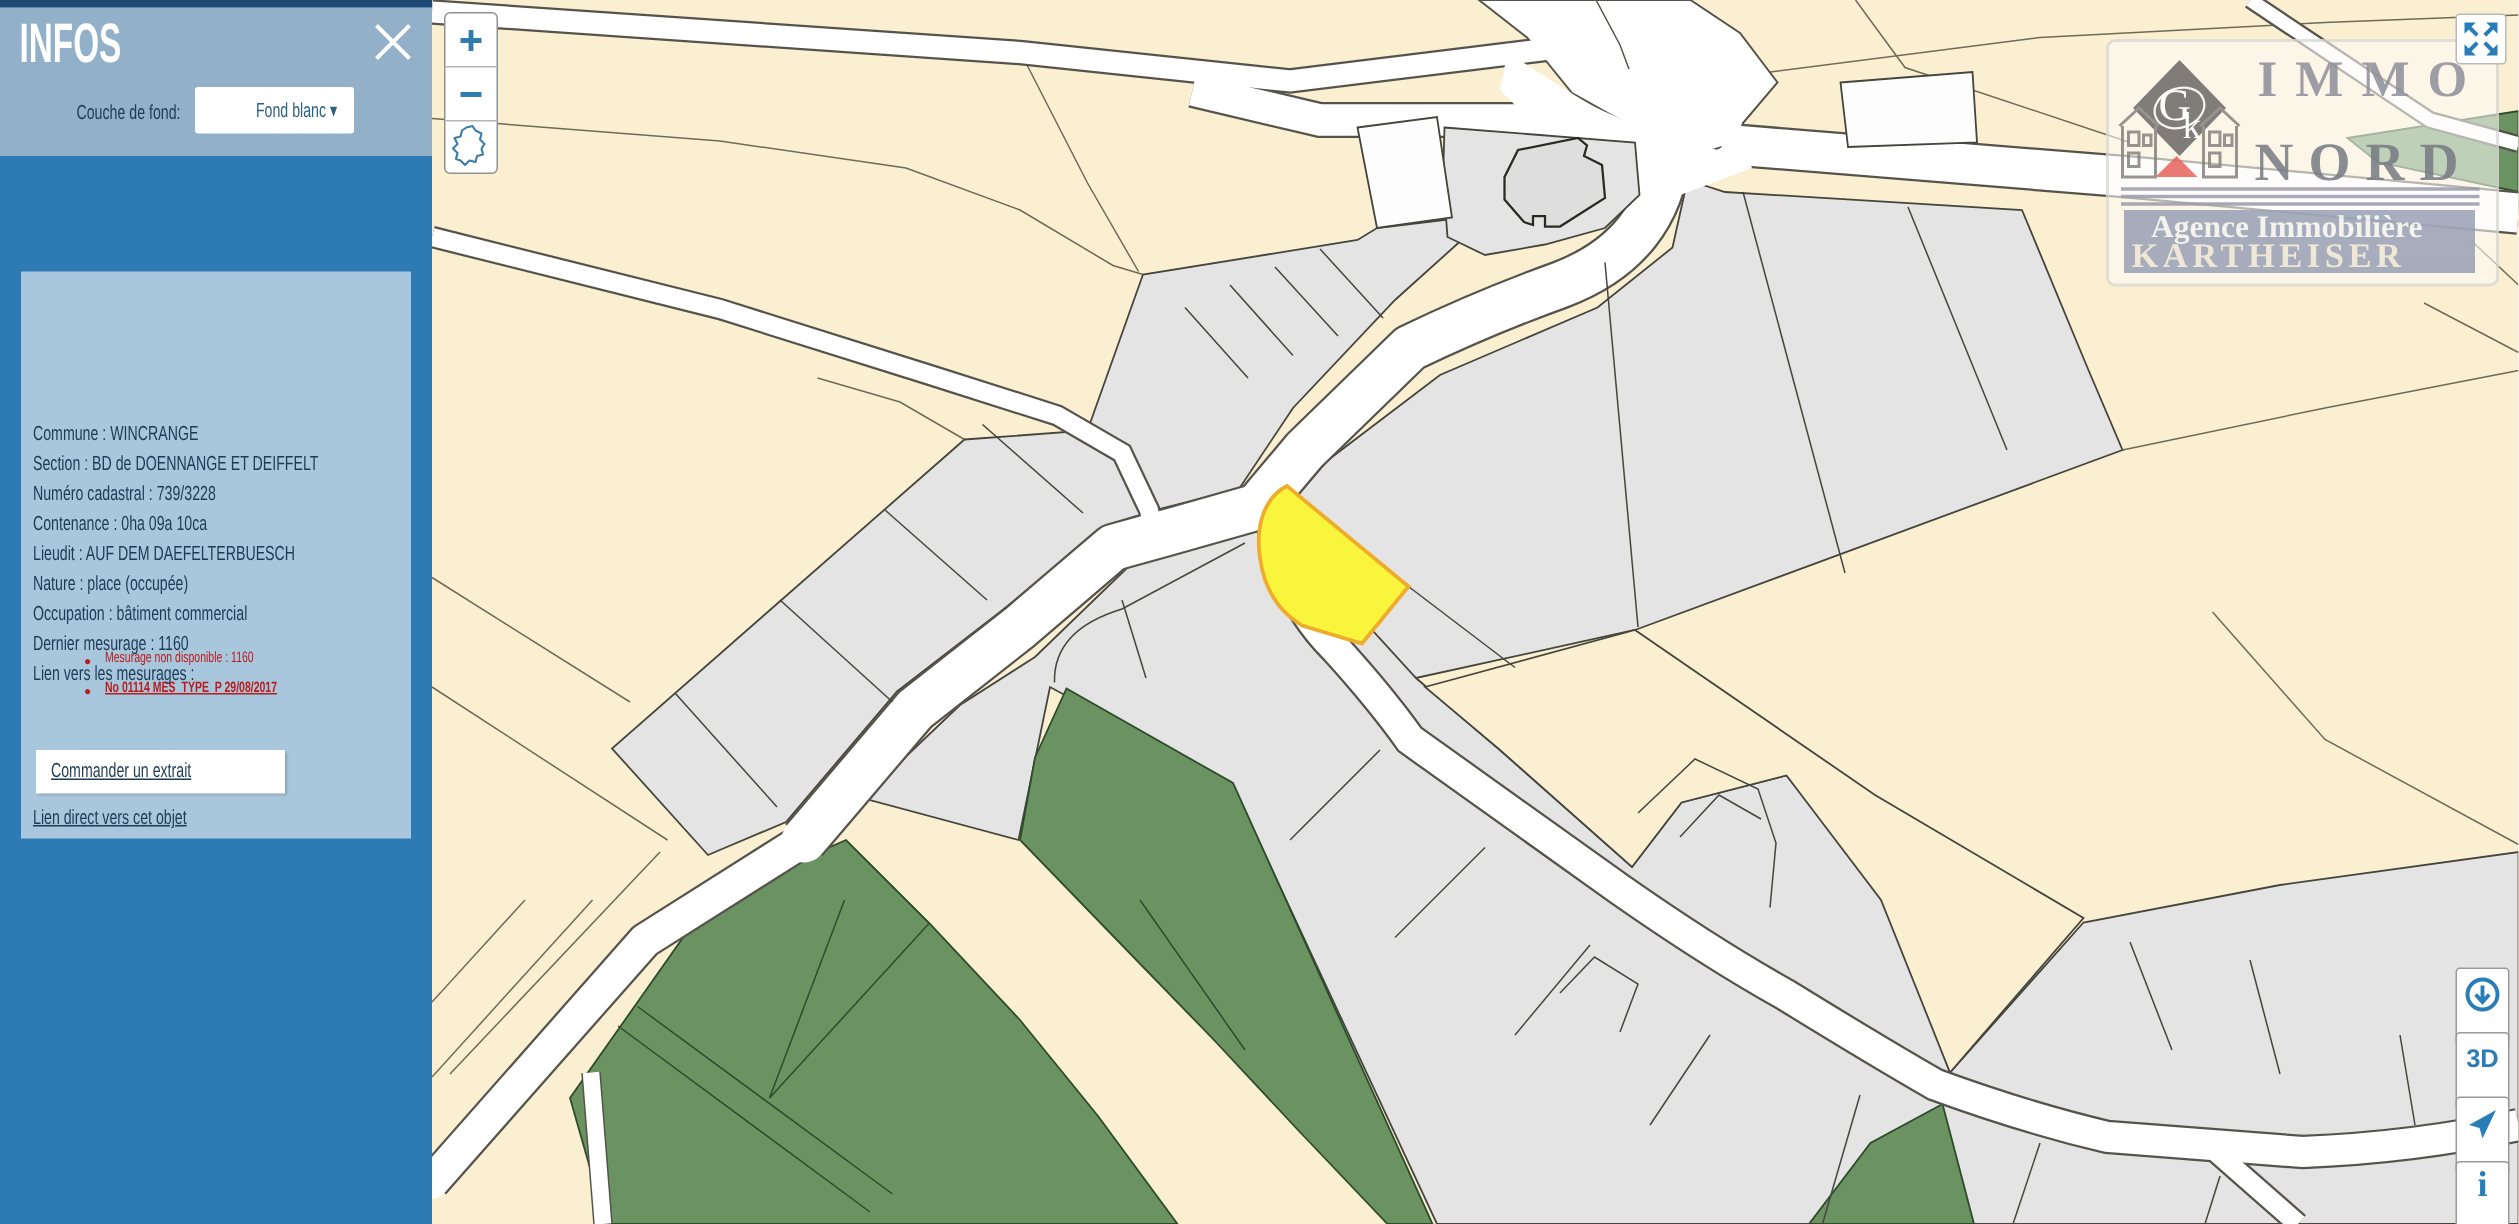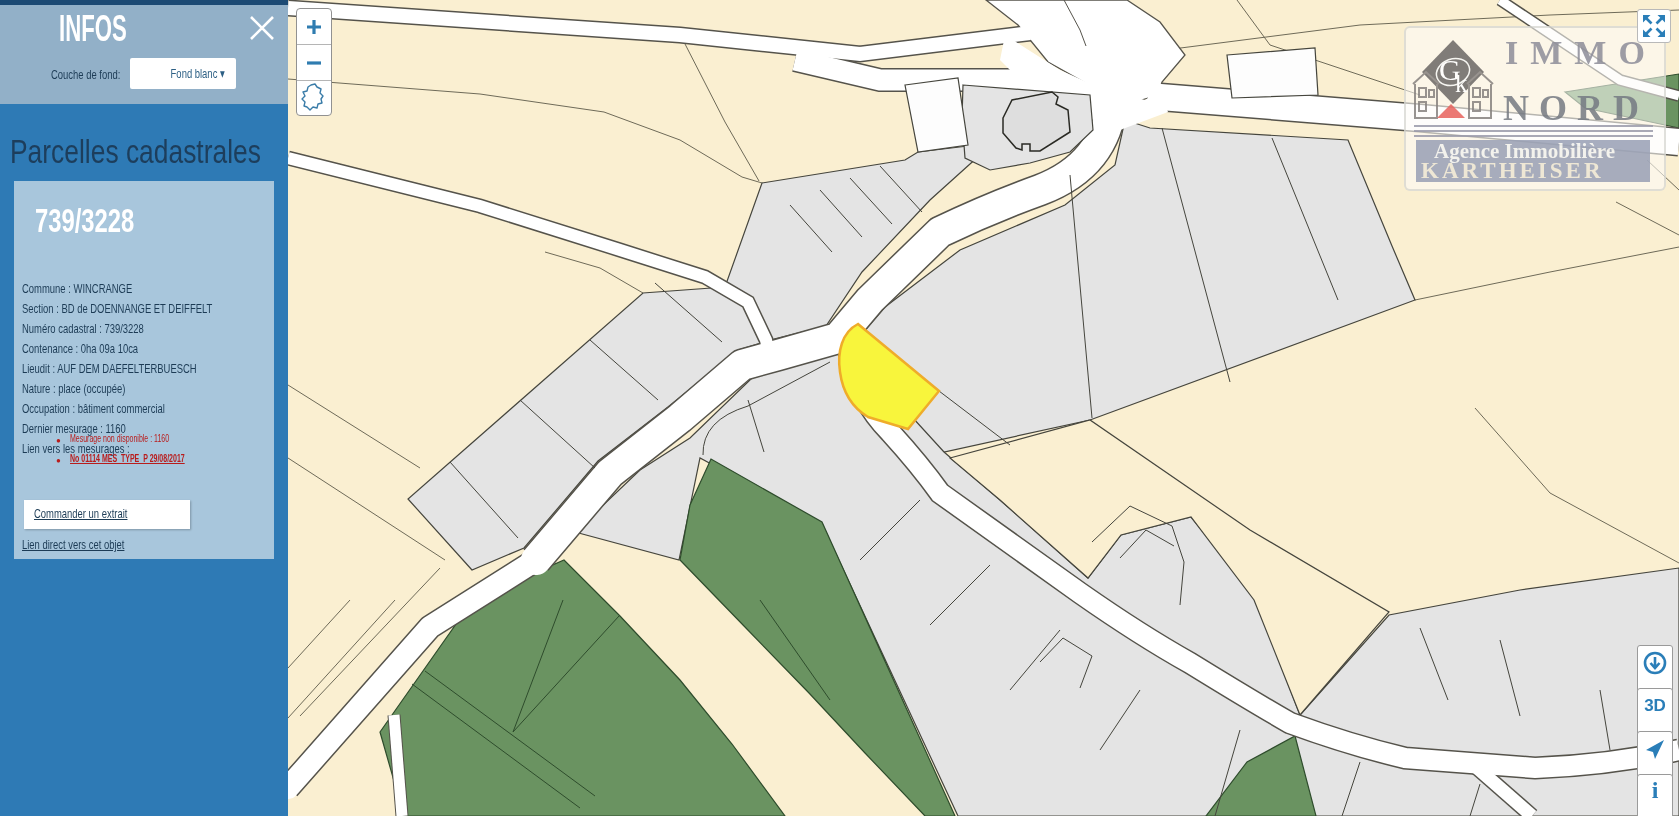--- a/index.html
+++ b/index.html
@@ -3,21 +3,21 @@
 <meta charset="utf-8">
 <style>
 html,body{margin:0;padding:0;width:1679px;height:816px;overflow:hidden;
 font-family:"Liberation Sans",sans-serif;}
 #stage{position:relative;width:1679px;height:816px;background:#faefd1;}
 .cond{display:inline-block;transform:scaleX(0.70);transform-origin:left center;white-space:nowrap;}
 
 #sidebar{position:absolute;left:0;top:0;width:288px;height:816px;background:#2e7ab5;z-index:5;}
 #sb-topline{position:absolute;left:0;top:0;width:288px;height:5px;background:#1c4a74;}
 #sb-head{position:absolute;left:0;top:5px;width:288px;height:99px;background:#92b0c8;}
-#infos{position:absolute;left:13px;top:8px;color:#fff;font-size:37px;font-weight:bold;margin-left:46px;}
+#infos{position:absolute;left:13px;top:8px;color:#fff;font-size:37px;font-weight:bold;}
 #infos .cond{transform:scaleX(0.60);}
 #closex{position:absolute;left:249px;top:15px;width:26px;height:26px;}
 #couche{position:absolute;left:51px;top:67px;color:#1c3b55;font-size:13.5px;}
 #dropdown{position:absolute;left:130px;top:58px;width:106px;height:31px;background:#fff;border-radius:2px;color:#2c5f84;font-size:13.5px;line-height:31px;text-align:right;}
 #ptitle{position:absolute;left:10px;top:133px;color:#1d3e5c;font-size:33px;}
 #ptitle .cond{transform:scaleX(0.80);}
 #infobox{position:absolute;left:14px;top:181px;width:260px;height:378px;background:#a8c6dc;}
 #pnum{position:absolute;left:21px;top:20px;color:#fff;font-size:34px;font-weight:bold;}
 #pnum .cond{transform:scaleX(0.70);}
 .dl{position:absolute;left:8px;color:#1c3b55;font-size:13.5px;margin-top:28px;}
@@ -303,25 +303,23 @@
 <div id="infos"><span class="cond">INFOS</span></div>
 
 <svg id="closex" viewBox="0 0 26 26">
         <path d="M2 2 L24 24 M24 2 L2 24" stroke="#fff" stroke-width="2.6"></path>
       </svg>
 
 <div id="couche"><span class="cond">Couche de fond:</span></div>
 
 <div id="dropdown"><span class="cond" style="transform-origin:center">Fond blanc ▾</span></div>
 
-<div id="ptitle"><span class="cond">Parcelles cadastrales</span></div>
 
 <div id="infobox">
 
-<div id="pnum"><span class="cond">739/3228</span></div>
 <div class="dl" style="top:72px"><span class="cond">Commune : WINCRANGE</span></div>
 <div class="dl" style="top:92px"><span class="cond">Section : BD de DOENNANGE ET DEIFFELT</span></div>
 <div class="dl" style="top:112px"><span class="cond">Numéro cadastral : 739/3228</span></div>
 <div class="dl" style="top:132px"><span class="cond">Contenance : 0ha 09a 10ca</span></div>
 <div class="dl" style="top:152px"><span class="cond">Lieudit : AUF DEM DAEFELTERBUESCH</span></div>
 <div class="dl" style="top:172px"><span class="cond">Nature : place (occupée)</span></div>
 <div class="dl" style="top:192px"><span class="cond">Occupation : bâtiment commercial</span></div>
 <div class="dl" style="top:212px"><span class="cond">Dernier mesurage : 1160</span></div>
 <div class="dl" style="top:232px"><span class="cond">Lien vers les mesurages :</span></div>
 <div class="bull" style="top:252px"><span class="cond">Mesurage non disponible : 1160</span></div>

